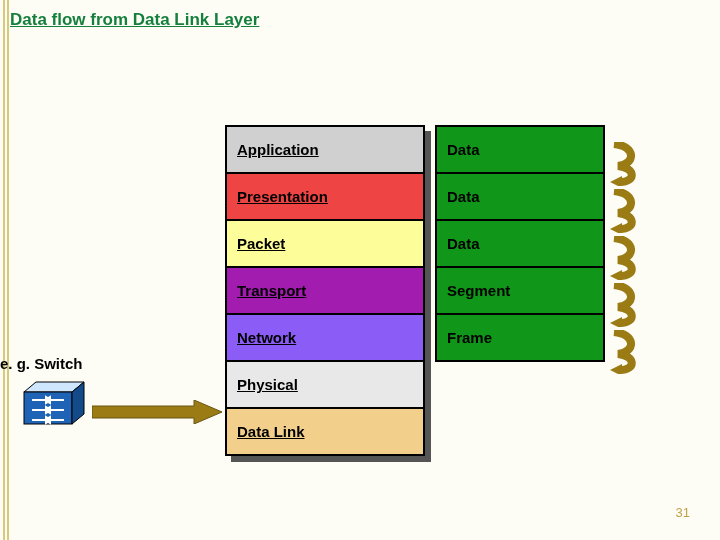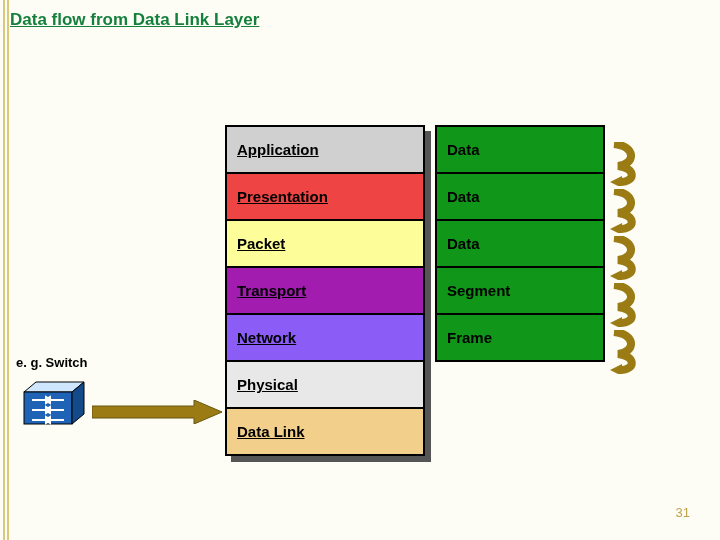--- a/index.html
+++ b/index.html
@@ -26,23 +26,23 @@
     left: 10px;
     top: 10px;
     font-size: 17px;
     font-weight: bold;
     color: #15803d;
     text-decoration: underline;
   }
 
   .label-switch {
     position: absolute;
-    left: 16px;
+    left: 0;
     top: 355px;
-    font-size: 13px;
+    font-size: 15px;
     font-weight: bold;
     color: #000;
   }
 
   .switch-icon {
     position: absolute;
     left: 22px;
     top: 380px;
     width: 64px;
     height: 48px;

